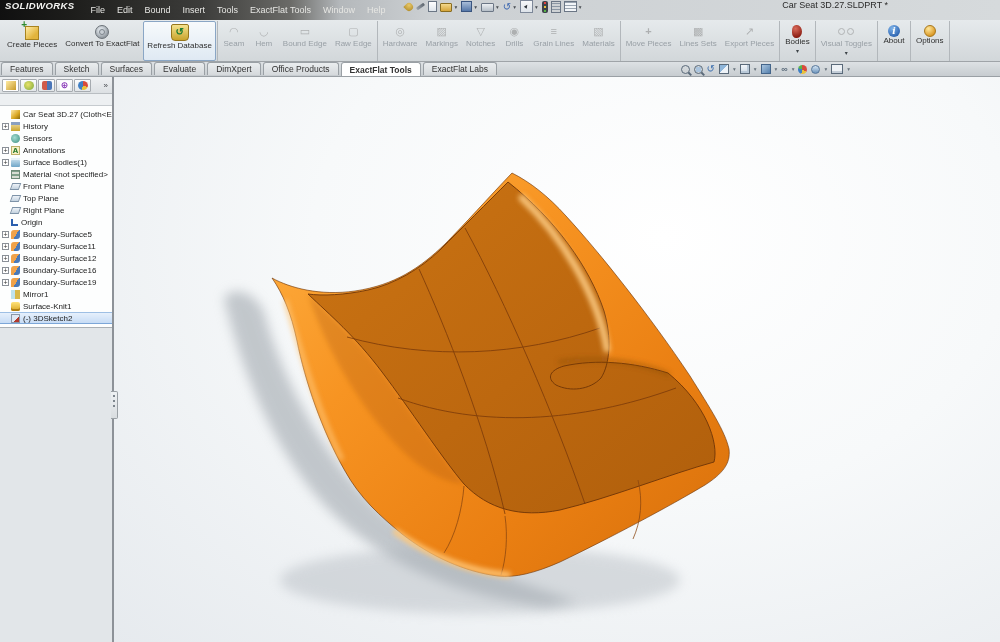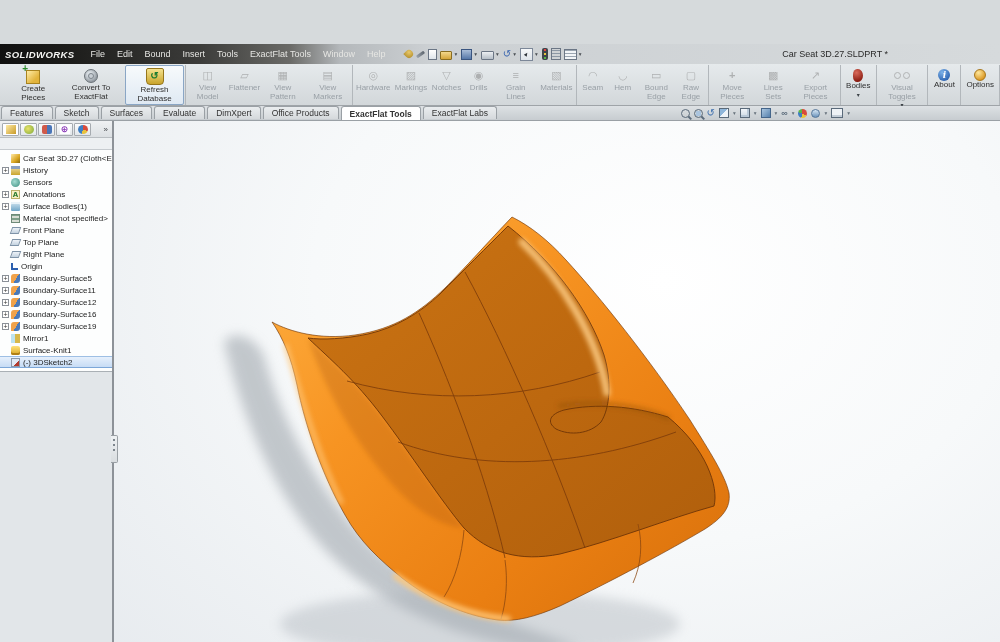--- a/index.html
+++ b/index.html
@@ -1,19 +1,19 @@
 <!DOCTYPE html>
 <html><head>
 <meta charset="utf-8">
 <style>
   html,body{margin:0;padding:0}
   body{width:1000px;height:642px;overflow:hidden;font-family:"Liberation Sans",sans-serif;background:#d6dadc;-webkit-font-smoothing:antialiased}
   
-  .titlebar{height:20px;display:flex;align-items:center;position:relative;
-    background:linear-gradient(90deg,#101010 0px,#1d1d1b 70px,#3c3c3a 200px,#6a6a67 290px,#b4b8bb 340px,#ccd0d3 430px,#d6dadc 100%);margin-top:44px;}
+  .titlebar{height:20px;display:flex;align-items:flex-start;position:relative;
+    background:linear-gradient(90deg,#101010 0px,#1d1d1b 70px,#3c3c3a 200px,#6a6a67 290px,#b4b8bb 340px,#ccd0d3 430px,#d6dadc 100%);}
   .logo{color:#f4f4f2;font-weight:bold;font-style:italic;font-size:9.5px;padding:0 10px 0 5px;letter-spacing:.4px;white-space:nowrap}
   .menus{display:flex;height:100%;align-items:center}
   .menu-item{color:#e6e6e3;font-size:9px;padding:0 6px;cursor:default}
   .qa{display:flex;align-items:center;margin-left:14px;gap:3px}
   .qa-icon{display:inline-block;position:relative}
   .qa-caret{font-size:5.5px;color:#4a4f54;margin:0 1px 0 -1px}
   .doc-title{margin-left:auto;margin-right:112px;font-size:9px;color:#2a2a2a;white-space:nowrap}
   .qa-pushpin{width:8px;height:8px;background:radial-gradient(circle at 35% 35%,#e8c86a,#a8821e);border-radius:50% 50% 50% 0;transform:rotate(45deg)}
   .qa-pen{width:9px;height:3px;background:linear-gradient(90deg,#9aa2ab,#5d656e);transform:rotate(-35deg);border-radius:1px}
   .qa-new-document{width:7px;height:9px;background:linear-gradient(#ffffff,#dfe5eb);border:1px solid #6b7685}
@@ -27,21 +27,21 @@
   .qa-rebuild-traffic-light{width:6px;height:12px;border-radius:2px;background-color:#3e444b;
     background-image:radial-gradient(circle at 50% 18%,#e04343 0 1.3px,transparent 1.4px),
       radial-gradient(circle at 50% 50%,#e8c23c 0 1.3px,transparent 1.4px),
       radial-gradient(circle at 50% 82%,#58b548 0 1.3px,transparent 1.4px)}
   .qa-file-properties{width:8px;height:10px;background:linear-gradient(#fff,#e4e9ee);border:1px solid #6b7685;
     background-image:repeating-linear-gradient(0deg,transparent 0 2px,#8b97a4 2px 3px)}
   .qa-task-list{width:11px;height:9px;border:1px solid #6b7685;background:#f2f5f8;
     background-image:repeating-linear-gradient(0deg,transparent 0 2px,#9aa5b1 2px 3px)}
   
   .toolbar{height:42px;box-sizing:border-box;background:linear-gradient(#e6eaec,#d2d7da);
-    border-bottom:1px solid #9fa4a8;display:flex;align-items:stretch;padding:1px 0 0 8px}
+    border-bottom:1px solid #9fa4a8;display:flex;align-items:stretch;padding:1px 0 0 2px}
   .tb-group{display:flex;align-items:stretch;border-right:1px solid #b2b7bb;padding:0 1px}
   .tb-btn{display:flex;flex-direction:column;align-items:center;justify-content:flex-start;
     padding:2px 3px 0;min-width:30px;font-size:8px;line-height:1.08;color:#2e2e2e;text-align:center;
     background:none;border:1px solid transparent;border-radius:2px}
   .tb-btn.disabled{color:#99a0a6}
   .tb-btn.disabled .tb-icon{filter:grayscale(1);opacity:.5}
   .tb-btn.pressed{border:1px solid #8aa6c5;background:linear-gradient(#f7fafc,#dfe9f3)}
   .tb-icon{width:16px;height:15px;margin-bottom:1px;position:relative;flex:none}
   .tb-caret{font-size:6px;color:#3e4449;line-height:6px;margin-top:1px}
   .gi::before{display:block;text-align:center;font-size:11px;line-height:15px;color:#6e7e8d}
@@ -177,34 +177,34 @@
         <span class="tb-icon icon-convert-to-exactflat"></span>
         <span class="tb-label">Convert To ExactFlat</span>
       </button>
       <button class="tb-btn pressed">
         <span class="tb-icon icon-refresh-database"></span>
         <span class="tb-label">Refresh Database</span>
       </button>
     </div>
     <div class="tb-group">
       <button class="tb-btn disabled">
-        <span class="tb-icon icon-view-model gi"></span>
-        <span class="tb-label">View Model</span>
-      </button>
-      <button class="tb-btn disabled">
-        <span class="tb-icon icon-flattener gi"></span>
-        <span class="tb-label">Flattener</span>
-      </button>
-      <button class="tb-btn disabled">
-        <span class="tb-icon icon-view-pattern gi"></span>
-        <span class="tb-label">View Pattern</span>
-      </button>
-      <button class="tb-btn disabled">
-        <span class="tb-icon icon-view-markers gi"></span>
-        <span class="tb-label">View Markers</span>
+        <span class="tb-icon icon-seam gi"></span>
+        <span class="tb-label">Seam</span>
+      </button>
+      <button class="tb-btn disabled">
+        <span class="tb-icon icon-hem gi"></span>
+        <span class="tb-label">Hem</span>
+      </button>
+      <button class="tb-btn disabled">
+        <span class="tb-icon icon-bound-edge gi"></span>
+        <span class="tb-label">Bound Edge</span>
+      </button>
+      <button class="tb-btn disabled">
+        <span class="tb-icon icon-raw-edge gi"></span>
+        <span class="tb-label">Raw Edge</span>
       </button>
     </div>
     <div class="tb-group">
       <button class="tb-btn disabled">
         <span class="tb-icon icon-hardware gi"></span>
         <span class="tb-label">Hardware</span>
       </button>
       <button class="tb-btn disabled">
         <span class="tb-icon icon-markings gi"></span>
         <span class="tb-label">Markings</span>
@@ -217,38 +217,20 @@
         <span class="tb-icon icon-drills gi"></span>
         <span class="tb-label">Drills</span>
       </button>
       <button class="tb-btn disabled">
         <span class="tb-icon icon-grain-lines gi"></span>
         <span class="tb-label">Grain Lines</span>
       </button>
       <button class="tb-btn disabled">
         <span class="tb-icon icon-materials gi"></span>
         <span class="tb-label">Materials</span>
-      </button>
-    </div>
-    <div class="tb-group">
-      <button class="tb-btn disabled">
-        <span class="tb-icon icon-seam gi"></span>
-        <span class="tb-label">Seam</span>
-      </button>
-      <button class="tb-btn disabled">
-        <span class="tb-icon icon-hem gi"></span>
-        <span class="tb-label">Hem</span>
-      </button>
-      <button class="tb-btn disabled">
-        <span class="tb-icon icon-bound-edge gi"></span>
-        <span class="tb-label">Bound Edge</span>
-      </button>
-      <button class="tb-btn disabled">
-        <span class="tb-icon icon-raw-edge gi"></span>
-        <span class="tb-label">Raw Edge</span>
       </button>
     </div>
     <div class="tb-group">
       <button class="tb-btn disabled">
         <span class="tb-icon icon-move-pieces gi"></span>
         <span class="tb-label">Move Pieces</span>
       </button>
       <button class="tb-btn disabled">
         <span class="tb-icon icon-marker-sets gi"></span>
         <span class="tb-label">Lines Sets</span>

